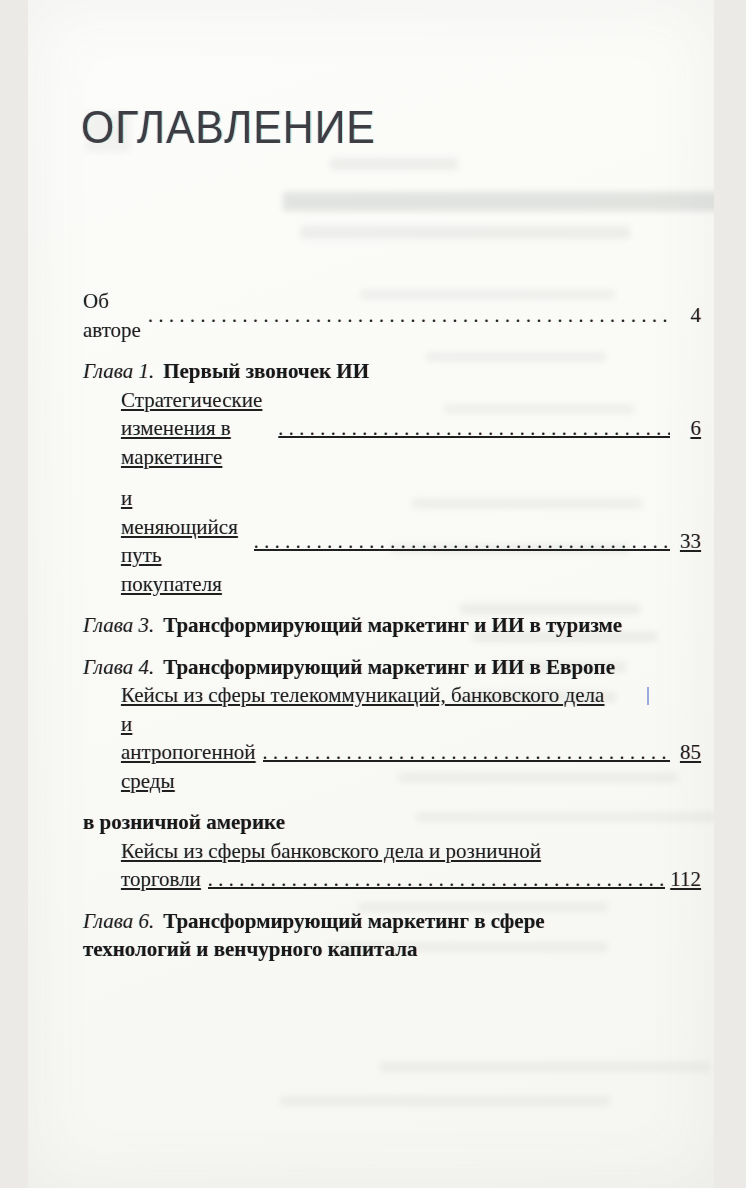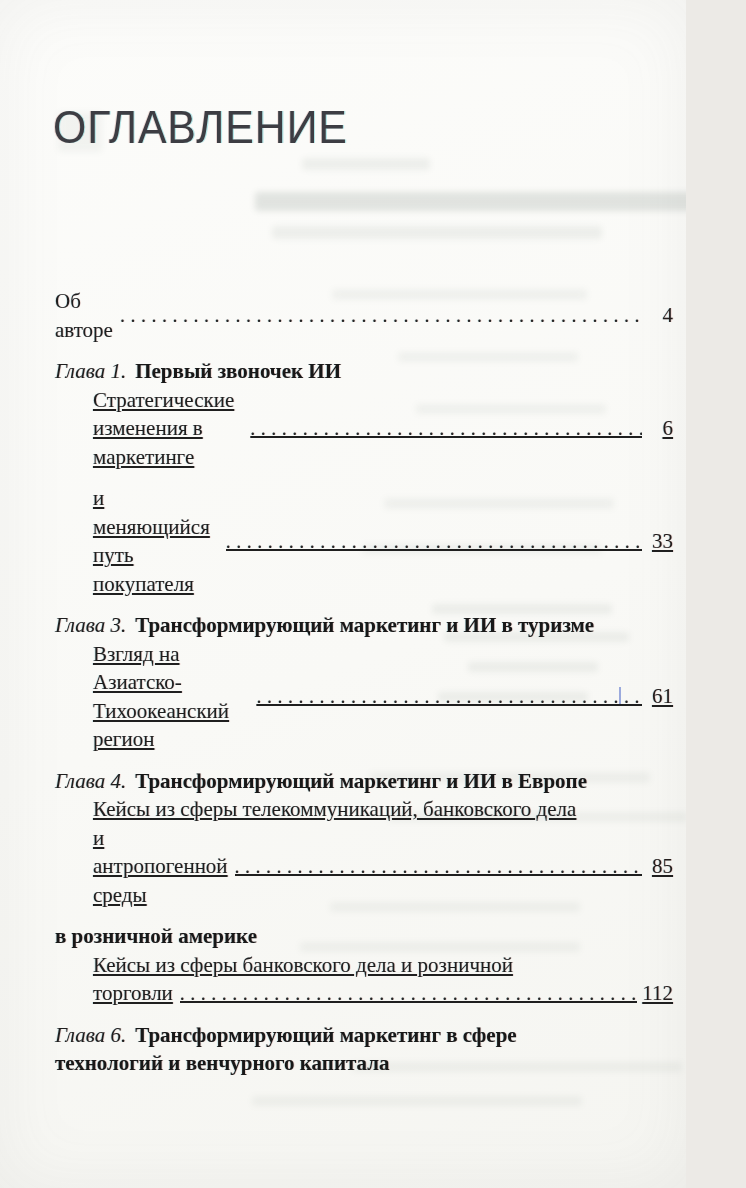--- a/index.html
+++ b/index.html
@@ -5,20 +5,21 @@
   html,body{margin:0;padding:0;}
   body{
     width:746px;height:1188px;overflow:hidden;
     background:#eceae6;
     font-family:"Liberation Serif", serif;
   }
   .paper{
     position:relative;width:686px;height:1188px;overflow:hidden;
     background:linear-gradient(160deg,#fcfcfa 0%,#f9f9f6 55%,#f5f5f1 100%);
     box-shadow:inset 0 0 70px rgba(120,120,110,0.08);
+    margin-left:28px;
   }
   
   .ghost{
     position:absolute;background:#76857b;opacity:.10;
     filter:blur(3px);border-radius:3px;pointer-events:none;
   }
   .ghost.bold{opacity:.16;background:#5d6d64;}
   .artifact-tick{
     position:absolute;left:619px;top:687px;width:2px;height:18px;
     background:#7d90d6;opacity:.75;filter:blur(.4px);
@@ -96,25 +97,20 @@
       </div>
       <div class="entry">
         <div class="sub row">
           <span class="subtext">и меняющийся путь покупателя</span>
           <span class="dots"></span>
           <span class="pagenum">33</span>
         </div>
       </div>
       <div class="entry">
         <div class="headline"><span class="chapter-label">Глава 3.</span><span class="chapter-title">Трансформирующий маркетинг и ИИ в туризме</span></div>
-        <div class="sub row">
-          <span class="subtext">Взгляд на Азиатско-Тихоокеанский регион</span>
-          <span class="dots"></span>
-          <span class="pagenum">61</span>
-        </div>
       </div>
       <div class="entry">
         <div class="headline"><span class="chapter-label">Глава 4.</span><span class="chapter-title">Трансформирующий маркетинг и ИИ в Европе</span></div>
         <div class="sub"><span class="subtext">Кейсы из сферы телекоммуникаций, банковского дела</span></div>
         <div class="sub row">
           <span class="subtext">и антропогенной среды</span>
           <span class="dots"></span>
           <span class="pagenum">85</span>
         </div>
       </div>

